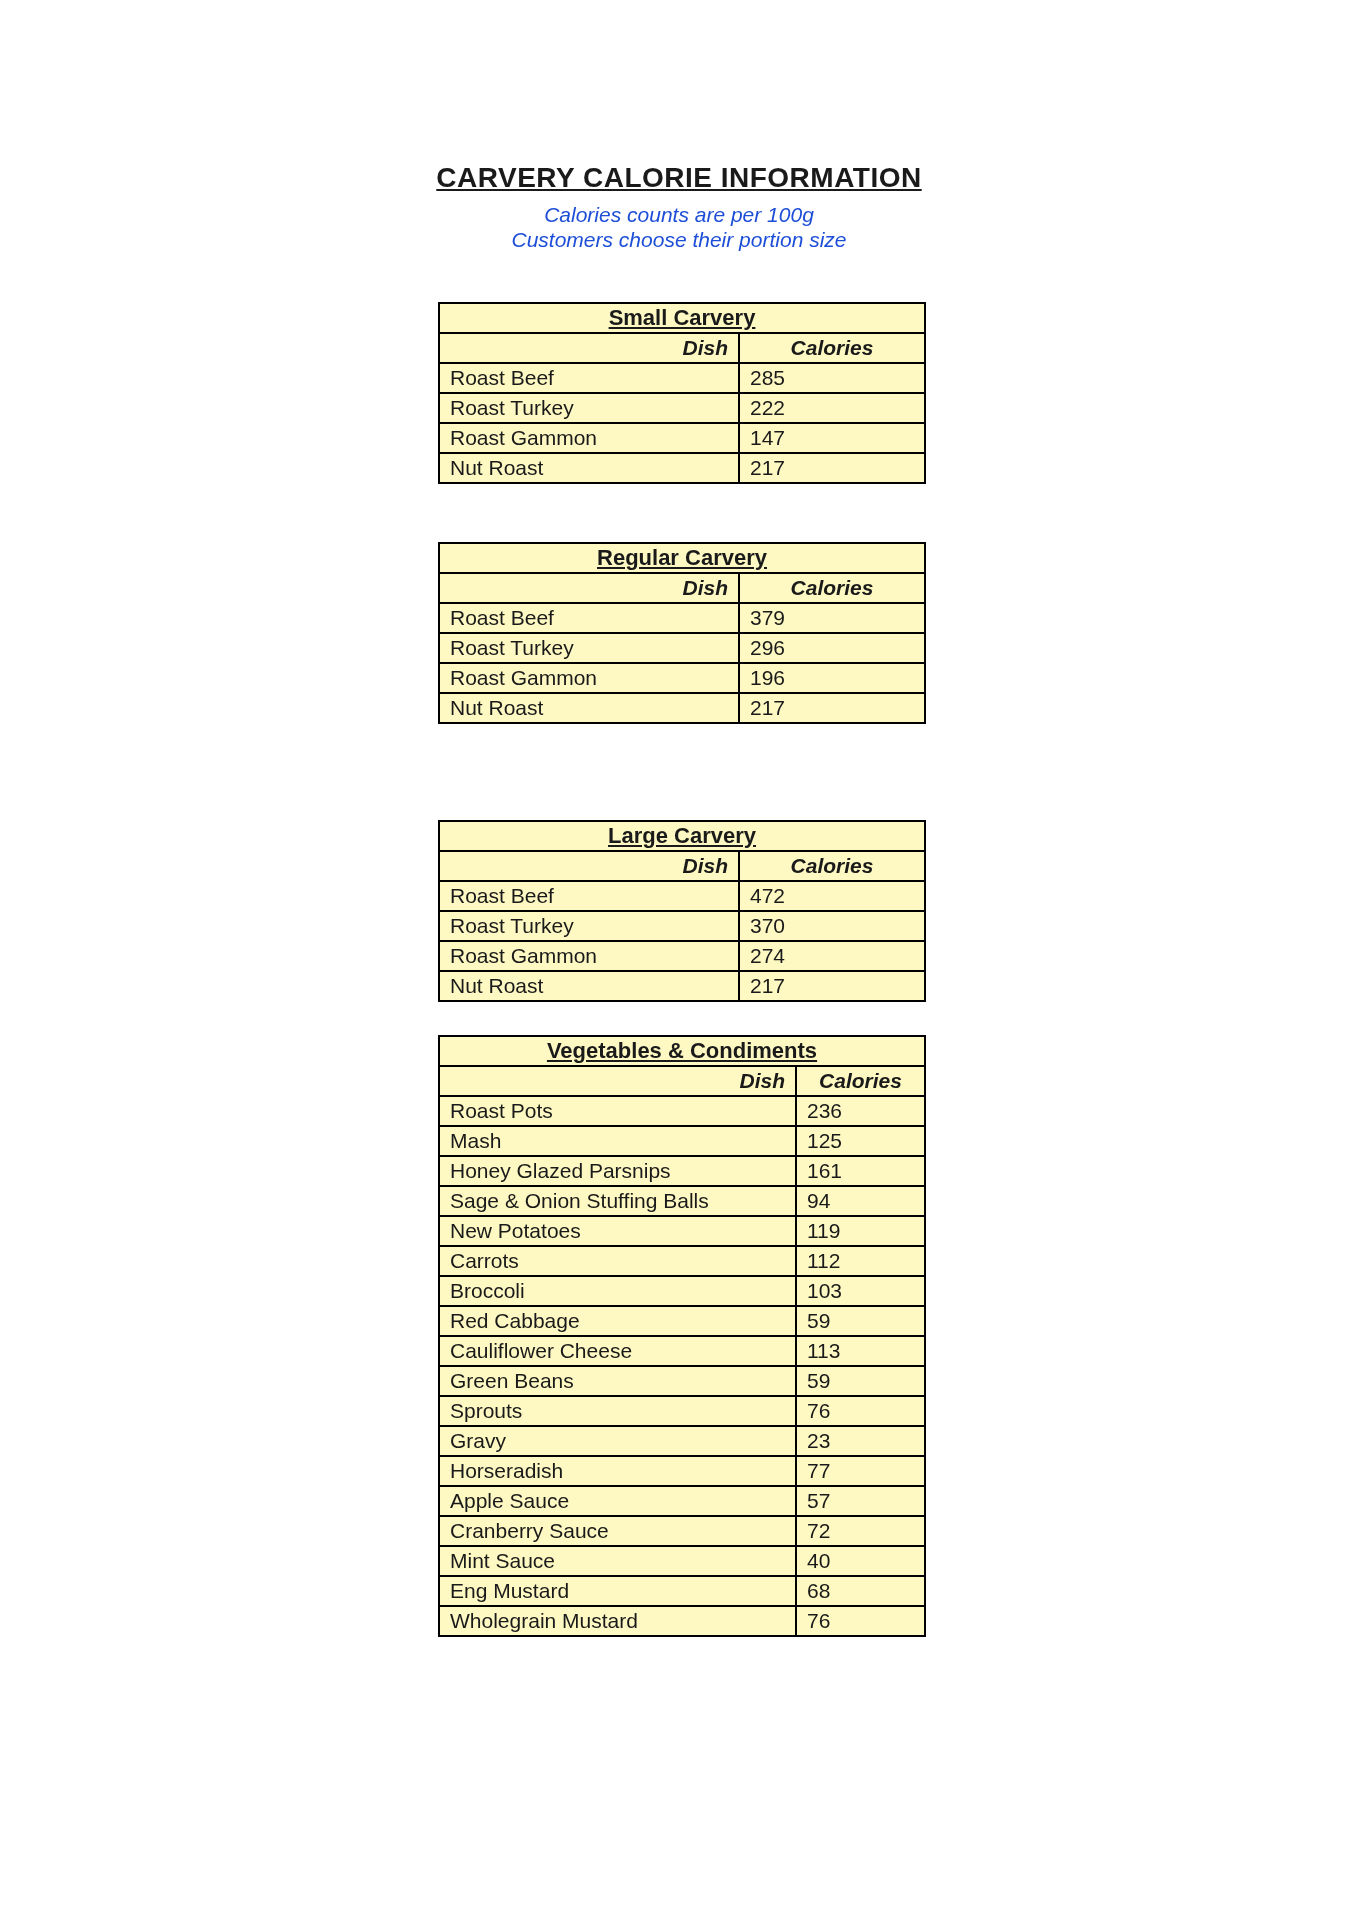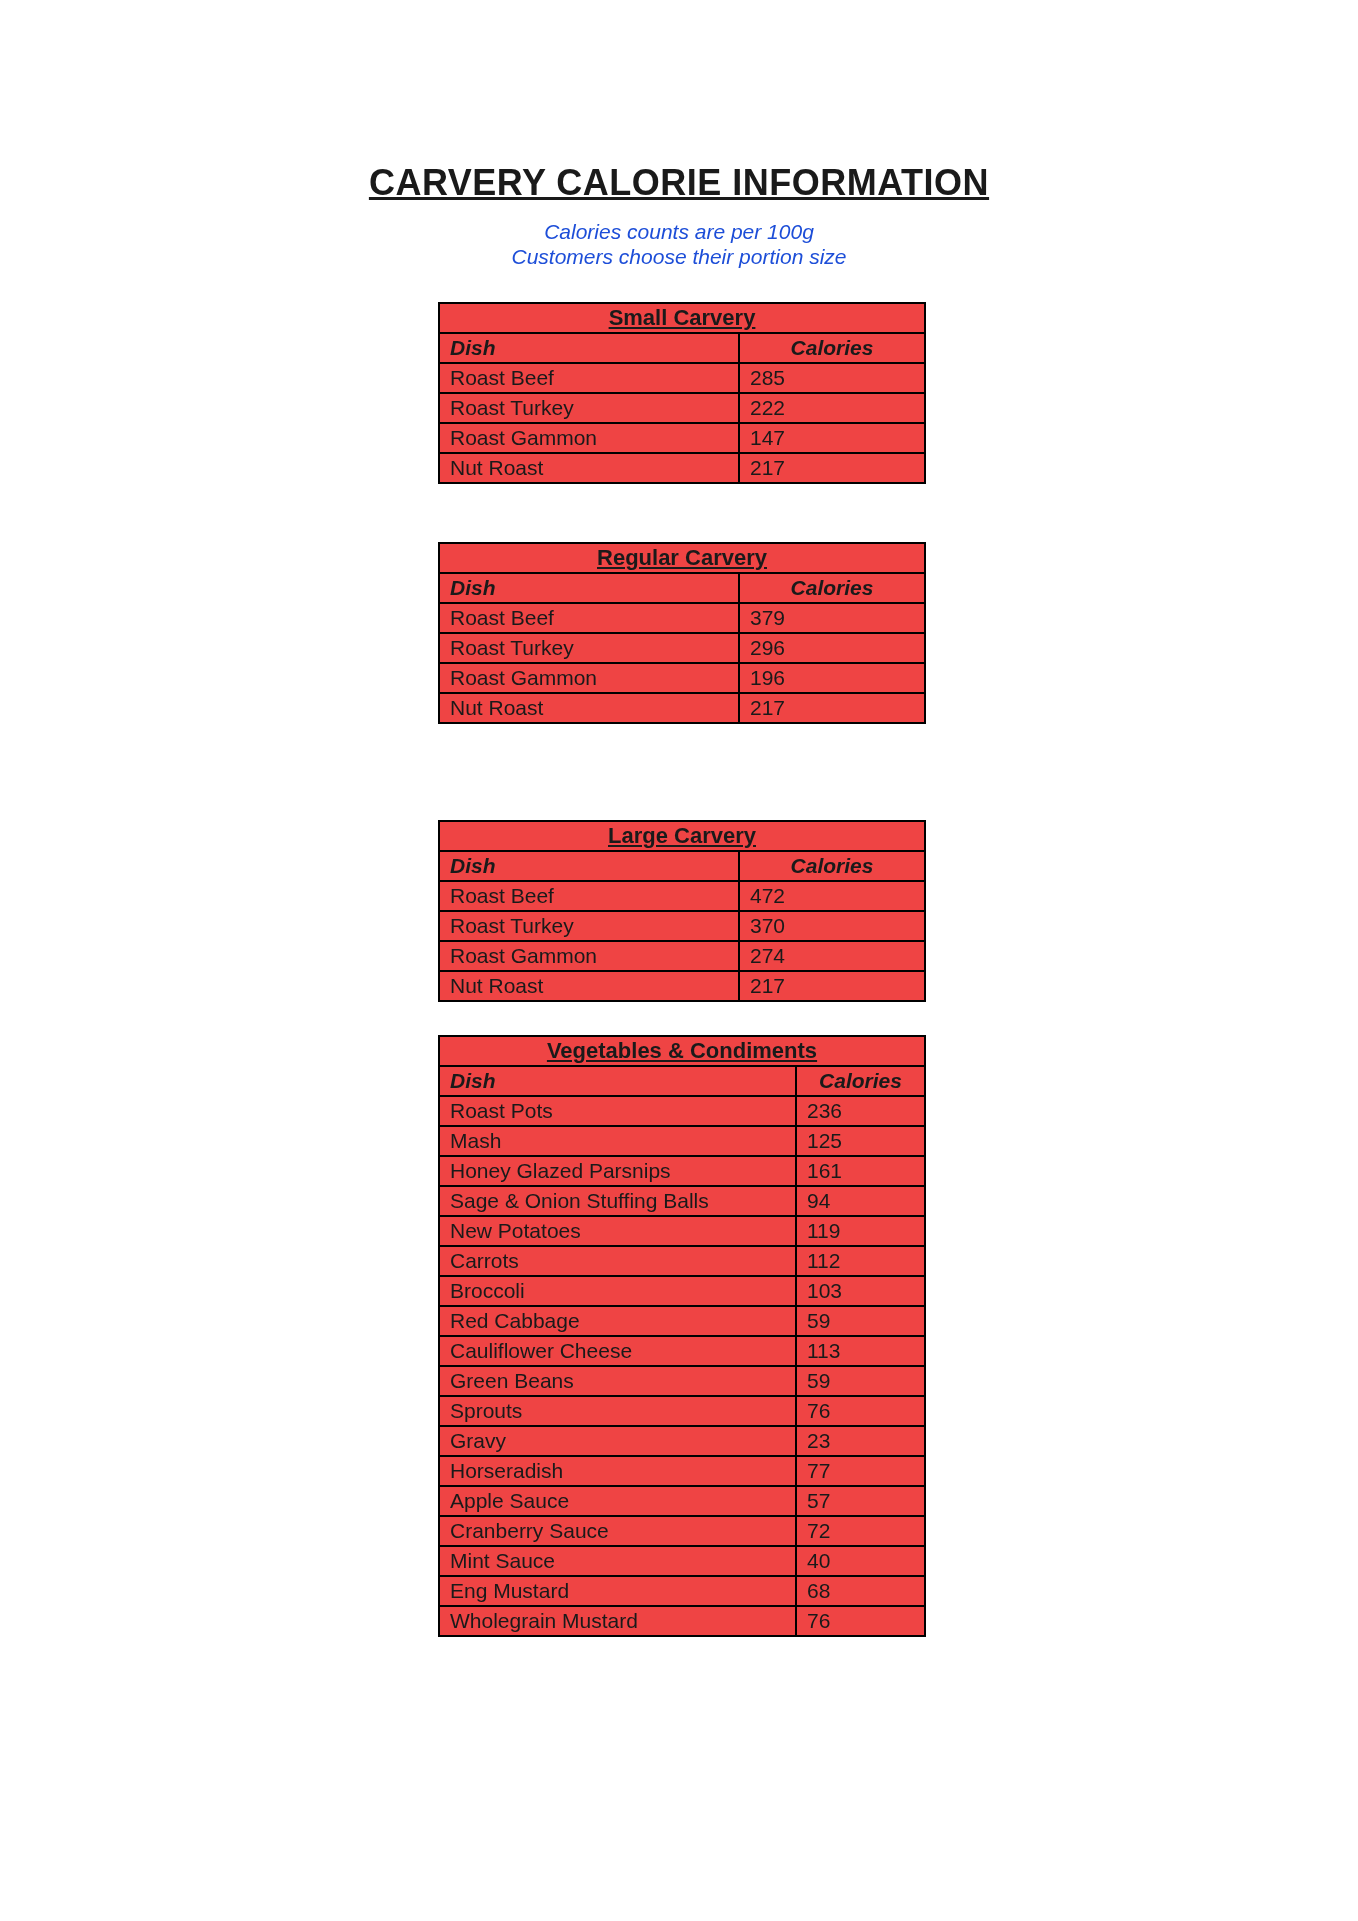--- a/index.html
+++ b/index.html
@@ -1,28 +1,28 @@
 <!DOCTYPE html>
 <html><head>
 <meta charset="utf-8">
 <style>
   * { margin:0; padding:0; box-sizing:border-box; }
   html,body { background:#ffffff; }
   body { font-family:"Liberation Sans", sans-serif; }
   .page { position:relative; width:1358px; height:1921px; background:#ffffff; overflow:hidden; }
 
   .doc-header { position:absolute; left:0; top:162px; width:100%; text-align:center; color:#1a1a1a; }
-  .doc-title { font-size:36px; font-weight:bold; text-decoration:underline; letter-spacing:0.5px; margin-bottom:15px; }
+  .doc-title { font-size:28px; font-weight:bold; text-decoration:underline; letter-spacing:0.5px; margin-bottom:8px; }
   .doc-sub { font-size:21px; font-style:italic; line-height:25px; color:#1d4ed8; }
 
-  table.ctable { position:absolute; left:438px; width:486px; border-collapse:collapse; table-layout:fixed; color:#1a1a1a; background:#ef4444; }
+  table.ctable { position:absolute; left:438px; width:486px; border-collapse:collapse; table-layout:fixed; color:#1a1a1a; background:#fef9c3; }
   table.ctable td, table.ctable th { border:2px solid #000000; height:30px; padding:0 10px; font-size:21px; white-space:nowrap; overflow:hidden; vertical-align:middle; }
   tr.t-title th { text-align:center; font-weight:bold; font-size:22px; padding:0; }
   tr.t-title span { text-decoration:underline; }
-  th.h-dish { text-align:left; font-weight:bold; font-style:italic; }
+  th.h-dish { text-align:right; font-weight:bold; font-style:italic; }
   th.h-cal  { text-align:center; font-weight:bold; font-style:italic; padding:0; }
   td.c-dish { text-align:left; }
   td.c-cal  { text-align:left; padding:0; }
 
   #table-small   { top:302px; }
   #table-regular { top:542px; }
   #table-large   { top:820px; }
   #table-veg     { top:1035px; }
 
   .ctable col.dish-col { width:300px; }

